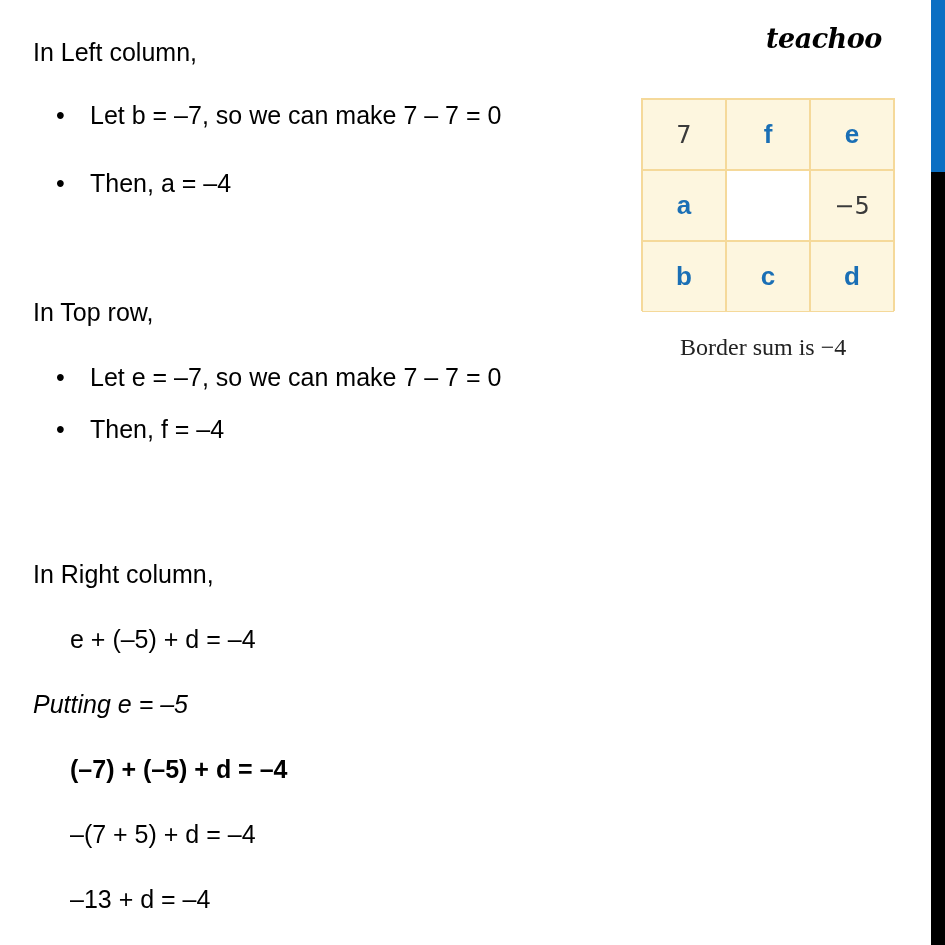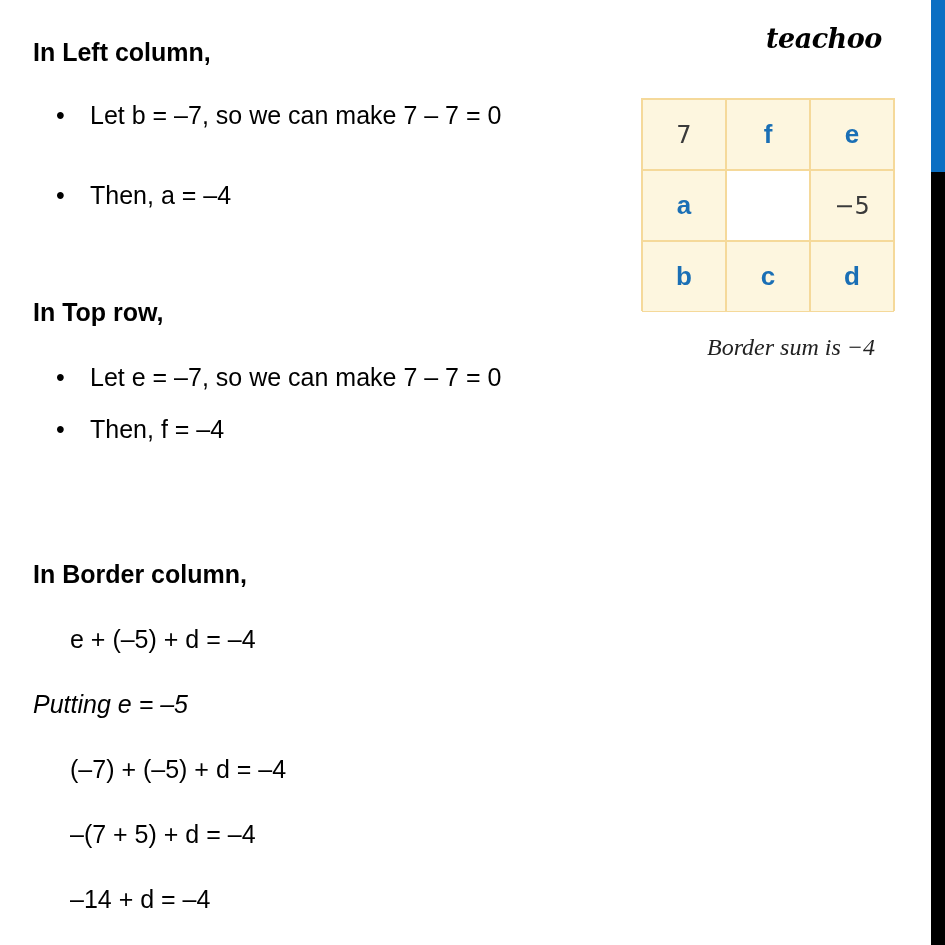--- a/index.html
+++ b/index.html
@@ -9,75 +9,75 @@
     font-family:"Liberation Sans", sans-serif;
   }
   .side-bar-blue { position:absolute; left:931px; top:0; width:14px; height:172px; background:#0B6FC3; }
   .side-bar-black { position:absolute; left:931px; top:172px; width:14px; height:773px; background:#000; }
   .logo {
     position:absolute; left:766px; top:14px; width:145px; height:50px;
     font-family:"DejaVu Serif", serif; font-style:italic; font-weight:bold;
     font-size:27px; letter-spacing:-0.5px; color:#000; line-height:50px;
   }
   .line { position:absolute; font-size:25px; line-height:30px; white-space:nowrap; }
-  .heading { left:33px; font-weight:bold; }
+  .heading { left:33px; font-weight:normal; }
   .bullet-line { left:56px; }
   .bullet-dot { display:inline-block; width:34px; }
   .indent { left:70px; }
   .italic-line { left:33px; font-style:italic; }
   b { font-weight:normal; }
 
   .grid {
     position:absolute; left:641px; top:98px; width:254px; height:213px;
     display:grid; grid-template-columns:84px 84px 84px; grid-template-rows:71px 71px 71px;
     border:1.5px solid #F5D99A; box-sizing:border-box; background:#FDF6DF;
   }
   .cell {
     border:1.5px solid #F5D99A; box-sizing:border-box;
     display:flex; align-items:center; justify-content:center;
     font-size:26px; background:#FDF6DF;
   }
   .cell.blank { background:#ffffff; }
   .cell.var { color:#1A6FB5; font-weight:bold; }
   .cell.num { color:#3a3a3a; font-family:"DejaVu Sans", sans-serif; font-size:24px; }
   .grid-caption {
-    position:absolute; left:707px; top:334px; font-family:"Liberation Serif", serif;
-    font-style:italic; font-size:24px; color:#222; white-space:nowrap;
+    position:absolute; left:680px; top:334px; font-family:"Liberation Serif", serif;
+    font-size:24px; color:#222; white-space:nowrap;
   }
 </style>
 </head>
 <body>
 
 <div class="side-bar-blue"></div>
 <div class="side-bar-black"></div>
 
 <div class="logo">teachoo</div>
 
 <div class="line heading" style="top:37px">In Left column,</div>
 <div class="line bullet-line" style="top:100px">
   <span class="bullet-dot">•</span><span>Let </span><b>b = –7</b><span>, so we can make 7 – 7 = 0</span>
 </div>
-<div class="line bullet-line" style="top:180px">
+<div class="line bullet-line" style="top:168px">
   <span class="bullet-dot">•</span><span>Then, </span><b>a = –4</b>
 </div>
 
 <div class="line heading" style="top:297px">In Top row,</div>
 <div class="line bullet-line" style="top:362px">
   <span class="bullet-dot">•</span><span>Let </span><b>e = –7</b><span>, so we can make 7 – 7 = 0</span>
 </div>
 <div class="line bullet-line" style="top:414px">
   <span class="bullet-dot">•</span><span>Then, </span><b>f = –4</b>
 </div>
 
-<div class="line heading" style="top:559px">In Border column,</div>
+<div class="line heading" style="top:559px">In Right column,</div>
 <div class="line indent" style="top:624px">e + (–5) + d = –4</div>
 <div class="line italic-line" style="top:689px">Putting e = –5</div>
-<div class="line indent" style="top:754px; font-weight:normal;">(–7) + (–5) + d = –4</div>
+<div class="line indent" style="top:754px; font-weight:bold;">(–7) + (–5) + d = –4</div>
 <div class="line indent" style="top:819px">–(7 + 5) + d = –4</div>
-<div class="line indent" style="top:884px">–14 + d = –4</div>
+<div class="line indent" style="top:884px">–13 + d = –4</div>
 
 <div class="grid">
   <div class="cell num">7</div>
   <div class="cell var">f</div>
   <div class="cell var">e</div>
   <div class="cell var">a</div>
   <div class="cell blank"></div>
   <div class="cell num">−5</div>
   <div class="cell var">b</div>
   <div class="cell var">c</div>

